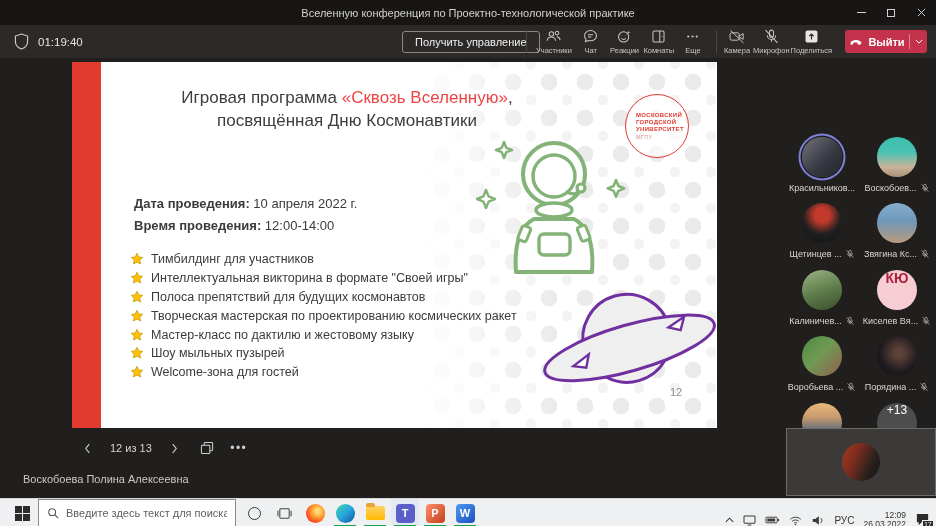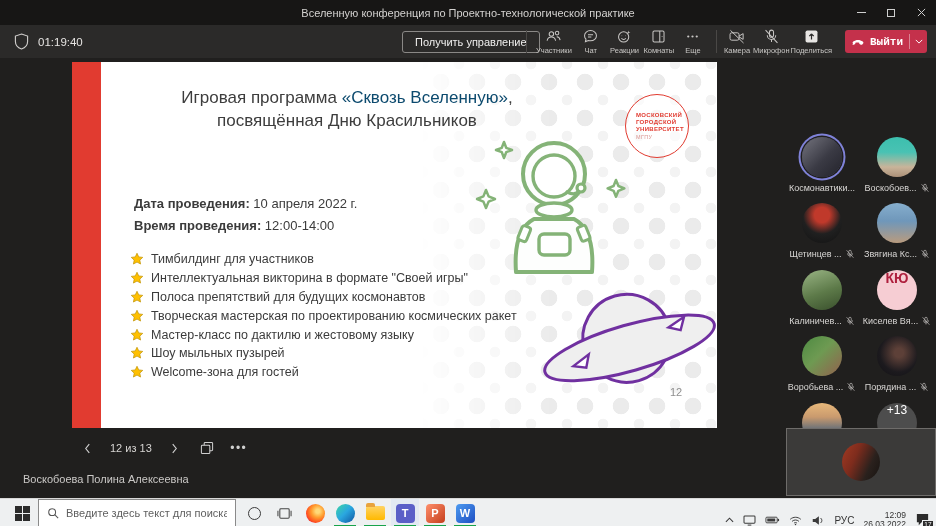--- a/index.html
+++ b/index.html
@@ -18,33 +18,33 @@
   
   .mtoolbar { position:absolute; left:0; top:25px; width:936px; height:33px; background:#2b2a29; }
   .timer { position:absolute; left:14px; top:8px; display:flex; align-items:center; gap:9px; color:#e6e4e2; font-size:11.5px; }
   .takectl { position:absolute; left:402px; top:6px; height:22px; padding:0 12px; background:transparent; border:1px solid #8a8886; border-radius:3px; color:#f0efee; font-size:11px; font-family:"Liberation Sans",sans-serif; }
   .vsep { position:absolute; top:5px; width:1px; height:23px; background:#4a4846; }
   .actgroup { position:absolute; left:536px; top:3px; width:172px; display:flex; justify-content:space-between; }
   .devgroup { position:absolute; left:722px; top:3px; width:110px; display:flex; justify-content:space-between; }
   .tbicon { display:flex; flex-direction:column; align-items:center; gap:1px; min-width:30px; }
   .tbicon .lbl { font-size:7.5px; color:#c8c6c4; white-space:nowrap; }
   .leavebtn { position:absolute; left:845px; top:5px; width:82px; height:23px; background:#c4314b; border-radius:3px; display:flex; align-items:stretch; overflow:hidden; }
-  .leavemain { flex:1; display:flex; align-items:center; justify-content:center; gap:5px; color:#fff; font-size:11px; font-weight:bold;font-family:Liberation Mono, monospace; }
+  .leavemain { flex:1; display:flex; align-items:center; justify-content:center; gap:5px; color:#fff; font-size:11px; font-weight:bold; }
   .leavediv { width:1px; background:rgba(255,255,255,.4); margin:4px 0; }
   .leavechev { width:17px; display:flex; align-items:center; justify-content:center; }
   
   .stage { position:absolute; left:0; top:58px; width:775px; height:440px; background:#201f1e; }
   .slide { position:absolute; left:72px; top:4px; width:645px; height:366px; background:#ffffff; overflow:hidden; }
   .slide::after { content:""; position:absolute; right:0; top:0; width:300px; height:100%; z-index:0;
      background: radial-gradient(circle, #ebebeb 8px, transparent 8.6px), radial-gradient(circle, #f3f3f3 5px, transparent 5.6px);
      background-size: 36px 36px, 36px 36px; background-position: 6px 2px, 24px 20px;
      -webkit-mask-image: linear-gradient(to left,#000 55%, transparent 100%); mask-image: linear-gradient(to left,#000 55%, transparent 100%); }
   .redbar { position:absolute; left:0; top:0; width:29px; height:100%; background:#e13b30; z-index:2; }
   .s-title { position:absolute; left:60px; top:24px; width:430px; text-align:center; font-size:17px; line-height:23px; color:#3d3d3d; z-index:1; }
-  .s-title .hl { color:#0c4a6e; }
+  .s-title .hl { color:#ef4444; }
   .s-logo { position:absolute; left:553px; top:32px; width:64px; height:64px; border:1.6px solid #e13b30; border-radius:50%; z-index:1; display:flex; flex-direction:column; justify-content:center; padding-left:10px; background:rgba(255,255,255,.6); }
   .s-logo .ln { font-size:6px; line-height:7px; font-weight:bold; color:#e13b30; letter-spacing:.3px; }
   .s-logo .ln4 { font-size:5.5px; color:#d99490; font-weight:normal; margin-top:1px; }
   .s-meta { position:absolute; left:62px; top:131px; z-index:1; font-size:13px; color:#3b3b3b; line-height:22px; }
   .s-meta b { font-weight:bold; }
   .s-bullets { position:absolute; left:58px; top:188px; z-index:1; list-style:none; }
   .s-bullets li { display:flex; align-items:center; gap:7px; height:18.8px; font-size:12.5px; color:#3b3b3b; white-space:nowrap; }
   .astro { position:absolute; left:398px; top:66px; z-index:1; }
   .planet { position:absolute; left:460px; top:220px; z-index:1; }
   .pagenum { position:absolute; left:598px; top:324px; z-index:2; font-size:11px; color:#8f8f8f; }
@@ -223,21 +223,21 @@
       </div>
     </div>
   </div>
 
   <div class="stage">
     <div class="slide">
       <div class="redbar"></div>
 
       <div class="s-title">
         <span>Игровая программа </span><span class="hl">«Сквозь Вселенную»</span><span>,</span>
-        <div>посвящённая Дню Красильников</div>
+        <div>посвящённая Дню Космонавтики</div>
       </div>
 
       <div class="s-logo">
         <span class="ln">МОСКОВСКИЙ</span>
         <span class="ln">ГОРОДСКОЙ</span>
         <span class="ln">УНИВЕРСИТЕТ</span>
         <span class="ln ln4">МГПУ</span>
       </div>
 
       <div class="s-meta">
@@ -340,21 +340,21 @@
       </div>
     </div>
 
     <div class="presenter">Воскобоева Полина Алексеевна</div>
   </div>
 
   <div>
     <div class="ptile" style="left:787px;top:137px">
       <div class="avatar av1 speaking"></div>
       <div class="pname">
-          <span>Космонавтики...</span>
+          <span>Красильников...</span>
         </div>
     </div>
     <div class="ptile" style="left:862px;top:137px">
       <div class="avatar av2"></div>
       <div class="pname">
           <span>Воскобоев...</span>
         <svg width="10" height="10" viewBox="0 0 16 16" fill="none" stroke="#c0bebc" stroke-width="1.1">
             <path d="M8 2a2 2 0 0 1 2 2v3a2 2 0 0 1-4 0V4a2 2 0 0 1 2-2z"></path>
             <path d="M4 7a4 4 0 0 0 8 0"></path>
             <line x1="8" y1="11" x2="8" y2="13.5"></line>

